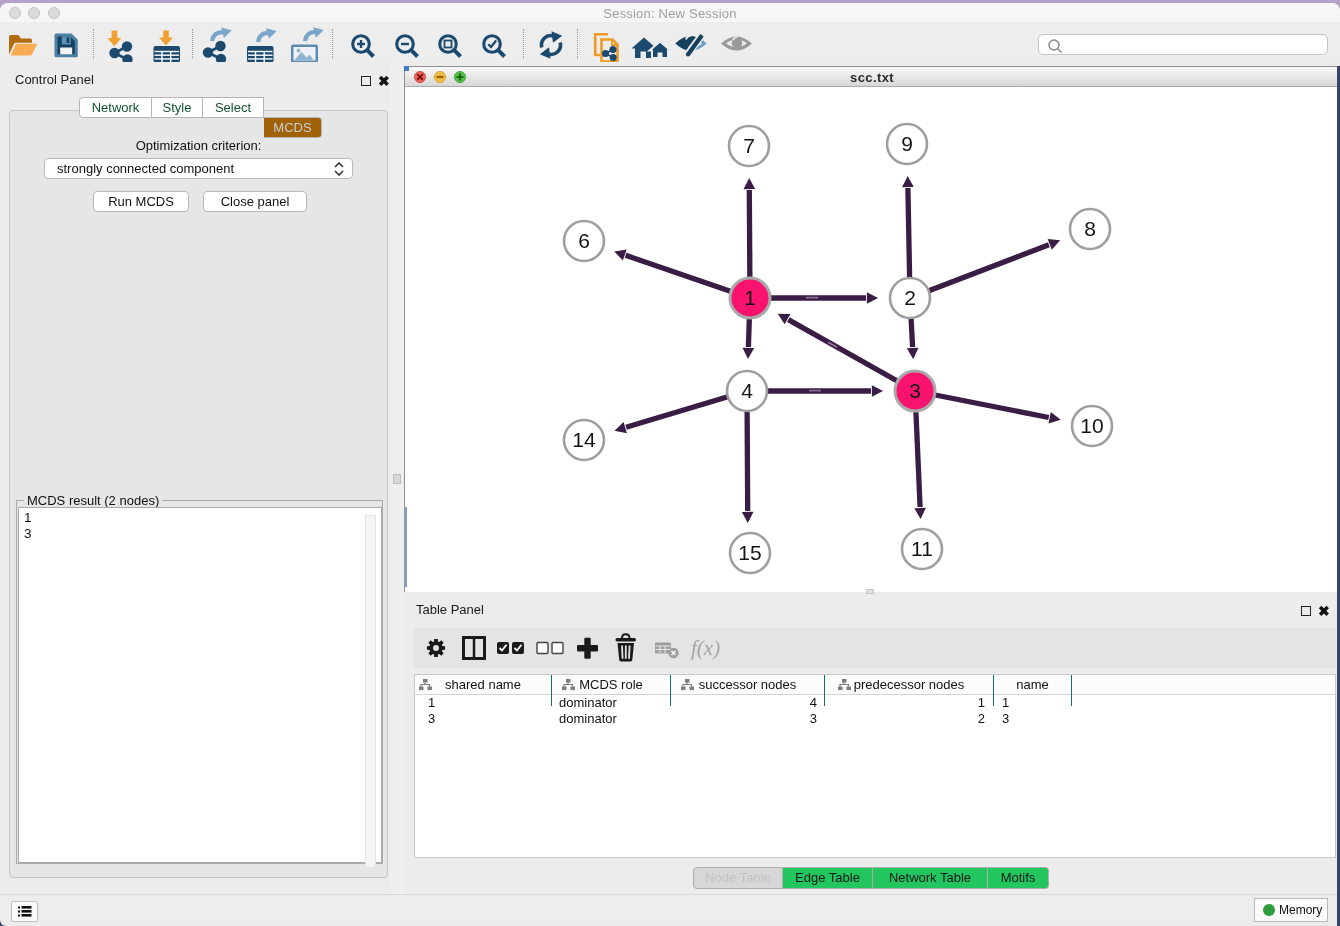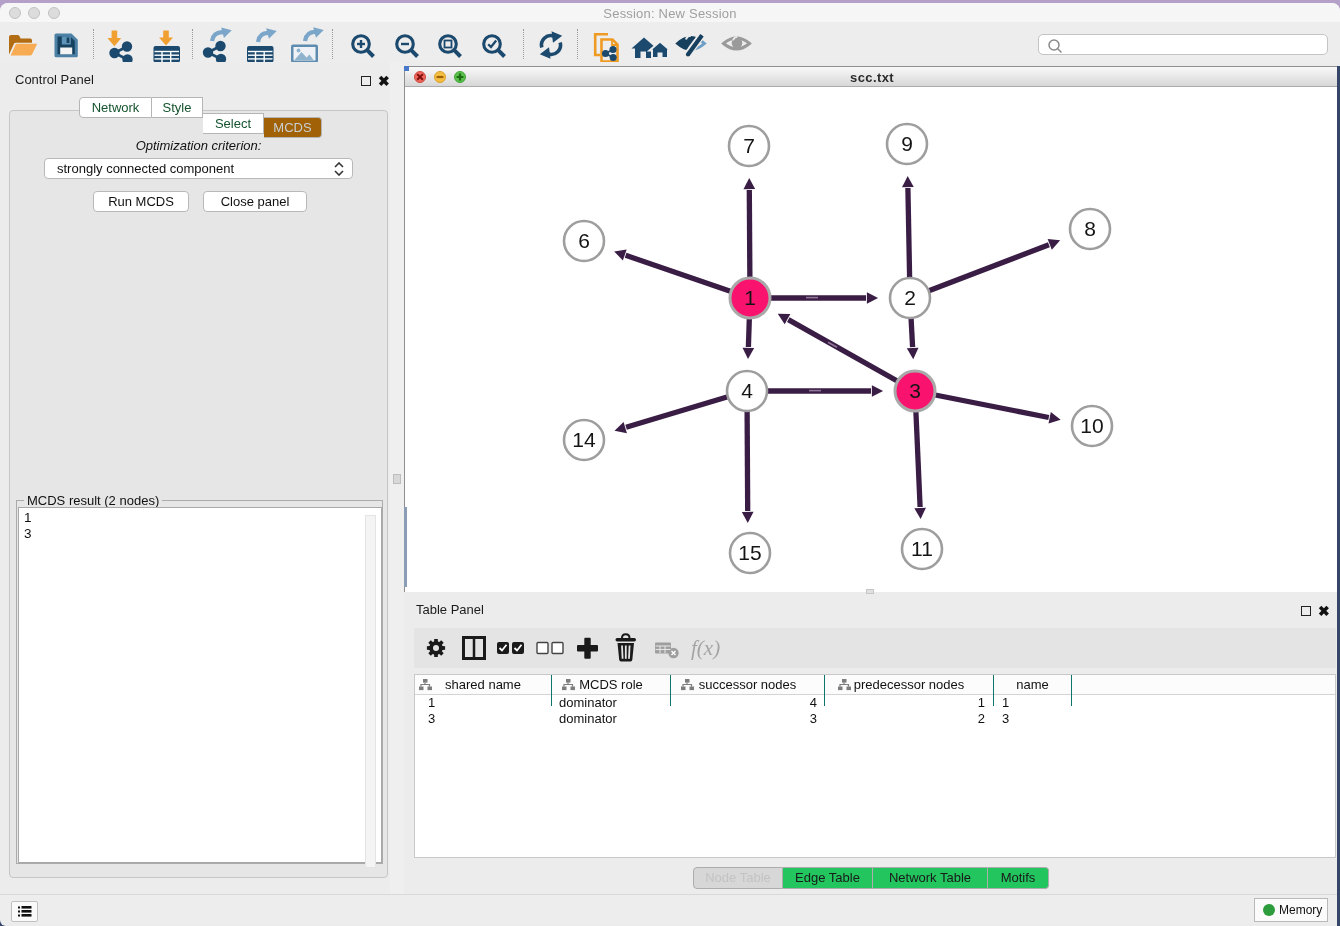--- a/index.html
+++ b/index.html
@@ -26,21 +26,21 @@
 
 #cp-title { position:absolute; left:15px; top:10px; font-size:13px; color:#1c1c1c; }
 .paneicons { position:absolute; }
 .float-ico { display:inline-block; width:10px; height:10px; border:1.5px solid #222; background:transparent; vertical-align:middle; }
 .close-x { font-size:14px; font-weight:bold; color:#111; vertical-align:middle; margin-left:7px; }
 #cp-pane { position:absolute; left:9px; top:48px; width:379px; height:768px;
   background:#e6e6e6; border:1px solid #c6c6c6; border-radius:4px; }
 #cp-tabs { position:absolute; left:79px; top:35px; height:21px; }
 .tab { position:absolute; top:0; height:21px; background:#fff; border:1px solid #b5b5b5;
   font-size:13px; font-weight:400; color:#14532d; text-align:center; line-height:19px; }
-#opt-label { position:absolute; left:0; top:76px; width:397px; text-align:center; font-size:13px; color:#111;font-style:italic; }
+#opt-label { position:absolute; left:0; top:76px; width:397px; text-align:center; font-size:13px; color:#111; }
 #opt-select { position:absolute; left:44px; top:96px; width:309px; height:21px; background:#fff;
   border:1px solid #b9b9b9; border-radius:4px; font-size:13px; color:#111; line-height:19px; padding-left:12px; }
 .cpbtn { position:absolute; top:129px; height:21px; background:#fff; border:1px solid #b9b9b9;
   border-radius:4px; font-size:13px; color:#111; text-align:center; line-height:19px; }
 #mcds-box { position:absolute; left:16px; top:438px; width:367px; height:364px;
   border:1px solid #ababab; }
 #mcds-legend { position:absolute; left:7px; top:-8px; background:#e6e6e6; padding:0 3px;
   font-size:13px; color:#111; }
 #mcds-inner { position:absolute; left:1px; top:6px; width:364px; height:356px;
   background:#fff; border:1px solid #a8a8a8; font-size:13.5px; color:#111; line-height:16px; padding:2px 0 0 5px; }
@@ -230,21 +230,21 @@
   </div>
   <div id="main">
     <div id="cp-title">Control Panel</div>
     <div class="paneicons" style="left:361px;top:9px;">
       <span class="float-ico"></span><span class="close-x">✖</span>
     </div>
     <div id="cp-pane"></div>
     <div id="cp-tabs">
       <div class="tab" style="left:0;width:73px;border-radius:4px 0 0 4px;">Network</div>
       <div class="tab" style="left:73px;width:51px;border-left:none;">Style</div>
-      <div class="tab" style="left:124px;width:61px;border-left:none;margin-top:16px;">Select</div>
+      <div class="tab" style="left:124px;width:61px;border-left:none;">Select</div>
       <div class="tab" style="left:185px;width:58px;border-left:none;border-radius:0 4px 4px 0;background:#a16207;color:#c9ced3;margin-top:20px;">MCDS</div>
     </div>
     <div id="opt-label">Optimization criterion:</div>
     <div id="opt-select">strongly connected component
       <svg width="10" height="14" style="position:absolute;right:8px;top:3px;">
         <path d="M1,5 L5,1 L9,5" fill="none" stroke="#333" stroke-width="1.6"></path>
         <path d="M1,9 L5,13 L9,9" fill="none" stroke="#333" stroke-width="1.6"></path>
       </svg>
     </div>
     <div class="cpbtn" style="left:93px;width:96px;">Run MCDS</div>

